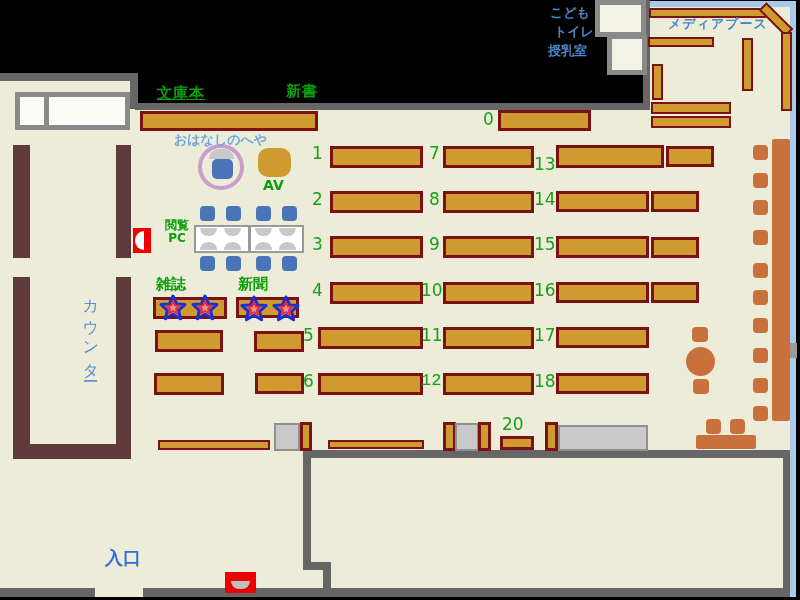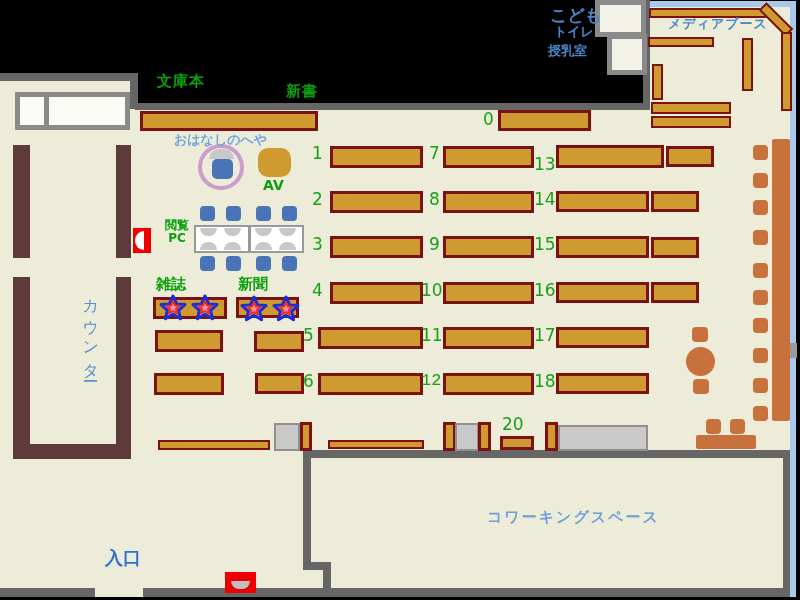--- a/index.html
+++ b/index.html
@@ -177,37 +177,36 @@
   <div class="sienna" style="left:753px;top:348px;width:15px;height:15px;"></div>
   <div class="sienna" style="left:753px;top:378px;width:15px;height:15px;"></div>
   <div class="sienna" style="left:753px;top:406px;width:15px;height:15px;"></div>
   <div class="sienna" style="left:686px;top:347px;width:29px;height:29px;border-radius:50%;"></div>
   <div class="sienna" style="left:692px;top:327px;width:16px;height:15px;"></div>
   <div class="sienna" style="left:693px;top:379px;width:16px;height:15px;"></div>
   <div class="sienna" style="left:706px;top:419px;width:15px;height:15px;"></div>
   <div class="sienna" style="left:730px;top:419px;width:15px;height:15px;"></div>
   <div class="sienna" style="left:696px;top:435px;width:60px;height:14px;border-radius:2px;"></div>
 
-  <div class="txt green" style="left:157px;top:73px;letter-spacing:1px;">文庫本</div>
+  <div class="txt green" style="left:157px;top:85px;letter-spacing:1px;text-decoration:underline;">文庫本</div>
   <div class="txt green" style="left:254px;top:83px;letter-spacing:1px;margin-left:32px;">新書</div>
   <div class="txt" style="left:174px;top:133px;font-size:13px;color:#6fa8dc;font-weight:bold;">おはなしのへや</div>
   <div class="txt green" style="left:263px;top:178px;font-size:14px;">AV</div>
   <div class="txt green" style="left:161px;top:219px;font-size:12px;width:32px;text-align:center;white-space:normal;">
     <span>閲覧</span><br>
     <span>PC</span>
   </div>
   <div class="txt green" style="left:156px;top:276px;">雑誌</div>
   <div class="txt green" style="left:238px;top:276px;">新聞</div>
   <div class="txt blue" style="left:82px;top:288px;font-size:16px;font-weight:normal;color:#5a8ed2;writing-mode:vertical-rl;letter-spacing:3px;">カウンター</div>
   <div class="txt blue" style="left:105px;top:548px;font-size:18px;color:#2e6fd8;">入口</div>
-  <div class="txt blue" style="left:550px;top:6px;font-size:17px;color:#4a86c8;">こども</div>
+  <div class="txt blue" style="left:550px;top:6px;font-size:13px;color:#4a86c8;">こども</div>
   <div class="txt blue" style="left:554px;top:25px;font-size:13px;color:#4a86c8;">トイレ</div>
   <div class="txt blue" style="left:548px;top:44px;font-size:13px;color:#4a86c8;">授乳室</div>
   <div class="txt blue" style="left:668px;top:17px;font-size:13px;color:#4a86c8;letter-spacing:1px;">メディアブース</div>
-  <div class="txt" style="left:487px;top:509px;font-size:15px;color:#6f9fd8;font-weight:bold;letter-spacing:2px;">コワーキングスペース</div>
 
   <div class="txt num" style="left:483px;top:110px;">0</div>
   <div class="txt num" style="left:312px;top:144px;">1</div>
   <div class="txt num" style="left:312px;top:190px;">2</div>
   <div class="txt num" style="left:312px;top:235px;">3</div>
   <div class="txt num" style="left:312px;top:281px;">4</div>
   <div class="txt num" style="left:303px;top:326px;">5</div>
   <div class="txt num" style="left:303px;top:372px;">6</div>
   <div class="txt num" style="left:429px;top:144px;">7</div>
   <div class="txt num" style="left:429px;top:190px;">8</div>

